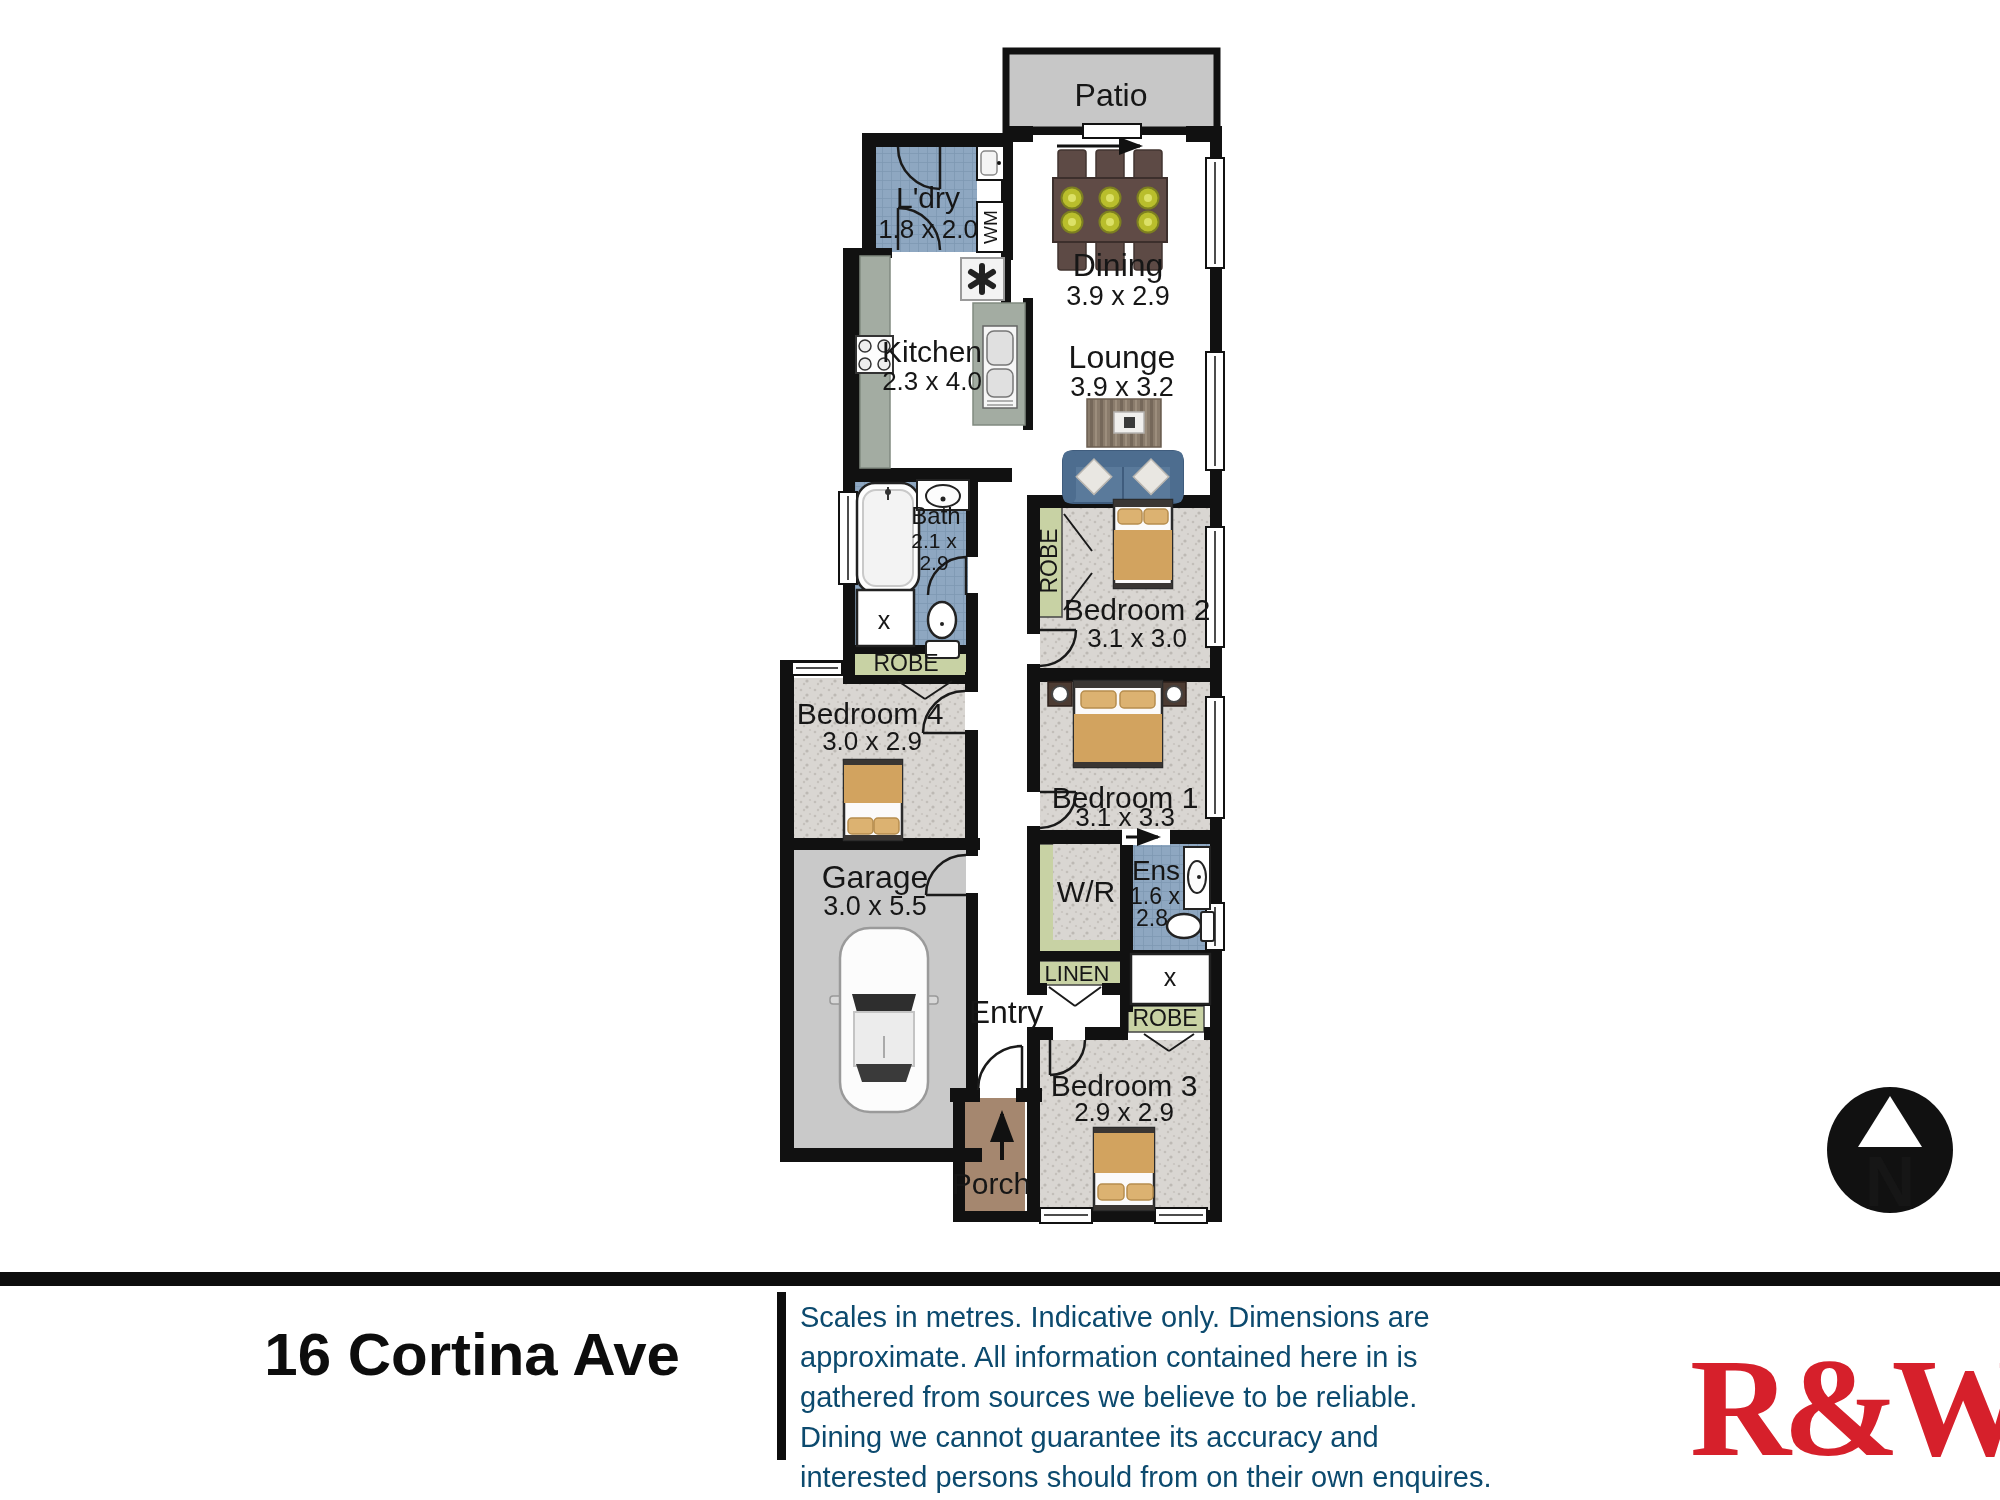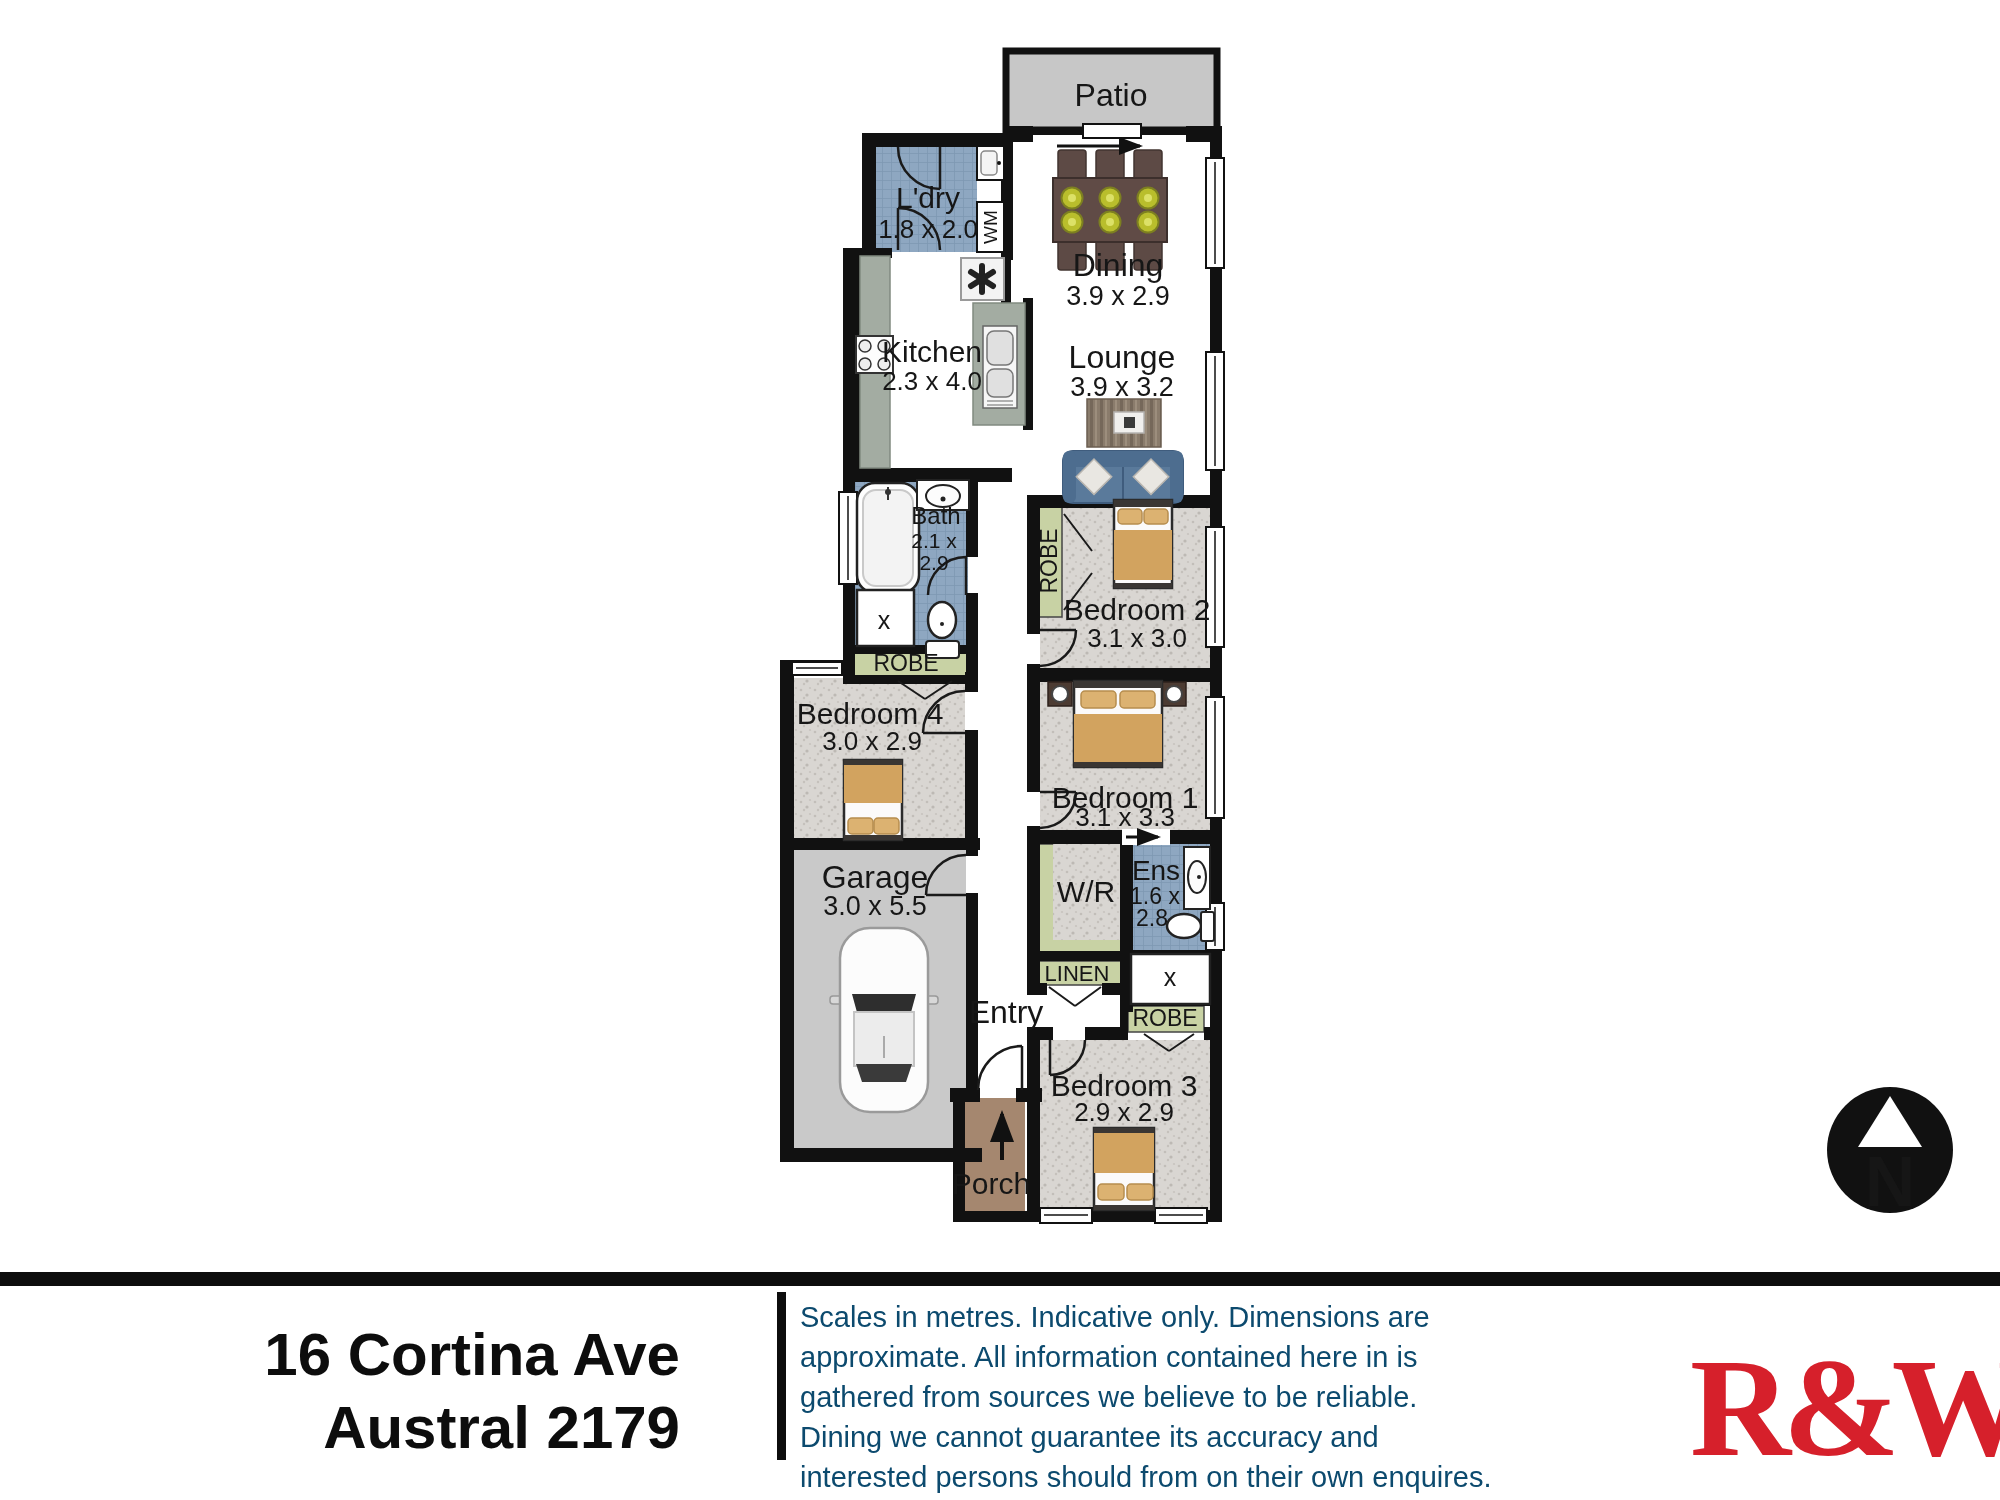--- a/index.html
+++ b/index.html
@@ -395,21 +395,20 @@
     <circle cx="1890" cy="1150" r="63" fill="#111"></circle>
     <polygon points="1890,1096 1858,1147 1922,1147" fill="#fff"></polygon>
     <text x="1890" y="1206" font-size="70" font-weight="bold" text-anchor="middle" fill="#fff">N</text>
   </g>
 </svg>
 
 <div class="footer-bar"></div>
 
 <div class="address">
   <div>16 Cortina Ave</div>
-  <div>Austral 2179</div>
 </div>
 
 <div class="divider"></div>
 
 <div class="disclaimer">
   <div>Scales in metres. Indicative only. Dimensions are</div>
   <div>approximate. All information contained here in is</div>
   <div>gathered from sources we believe to be reliable.</div>
   <div>Dining we cannot guarantee its accuracy and</div>
   <div>interested persons should from on their own enquires.</div>

